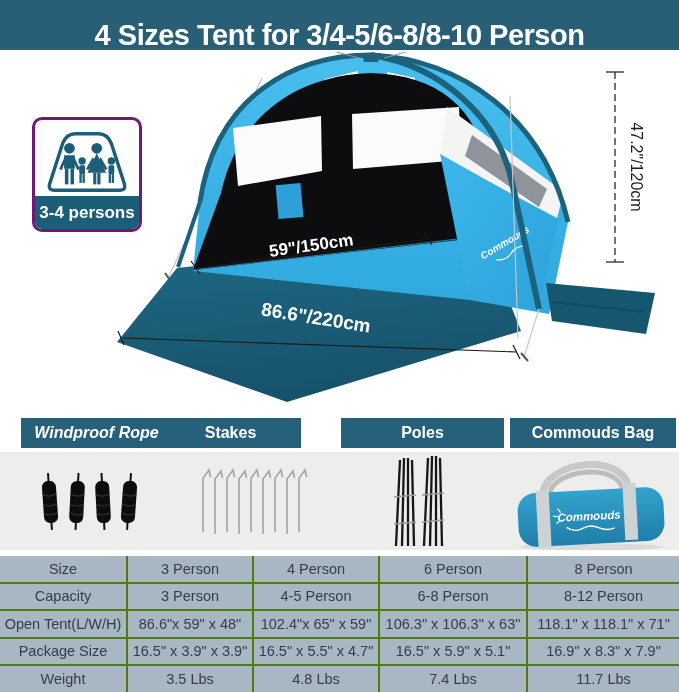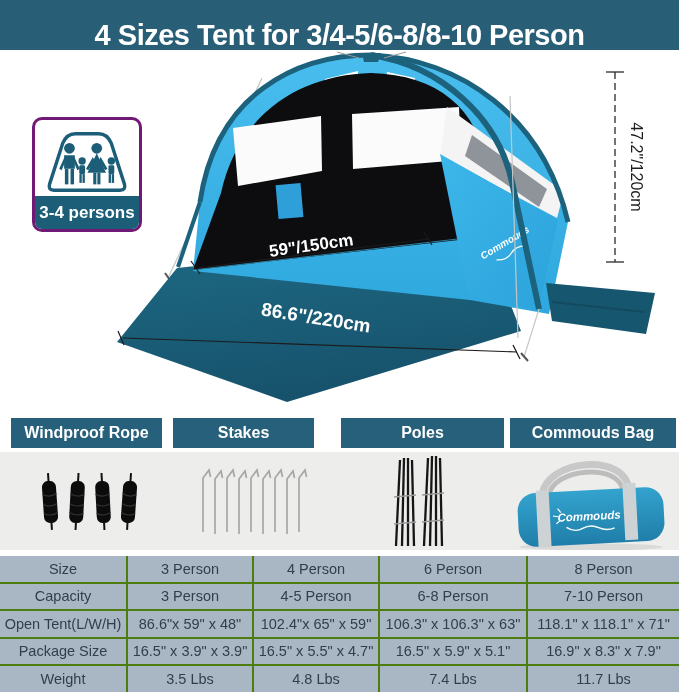--- a/index.html
+++ b/index.html
@@ -14,22 +14,22 @@
   
   .badge{position:absolute;left:32px;top:117px;width:110px;height:115px;background:#fff;
          border:3px solid #701a75;border-radius:10px;box-sizing:border-box;overflow:hidden;}
   .badge-icon{position:absolute;left:0;top:2px;width:104px;height:76px;}
   .badge-bar{position:absolute;left:0;bottom:0;width:100%;height:33px;background:#1C5E78;
              display:flex;align-items:center;justify-content:center;}
   .badge-bar span{color:#fff;font-weight:bold;font-size:17px;}
   
   .acc-header{position:absolute;top:418px;height:30px;background:#26607A;color:#fff;
               font-weight:bold;font-size:16px;display:flex;align-items:center;justify-content:center;}
-  #acc-h1{left:11px;width:151px;}
-  #acc-h2{left:173px;width:141px;}
+  #acc-h1{left:21px;width:151px;font-style:italic;}
+  #acc-h2{left:160px;width:141px;}
   #acc-h3{left:341px;width:163px;}
   #acc-h4{left:510px;width:166px;}
   
   .acc-band{position:absolute;left:0;top:452px;width:679px;height:98px;background:#EDEDEC;}
   .acc-band svg{position:absolute;left:0;top:0;width:679px;height:98px;}
   
   .spec-table{position:absolute;left:0;top:556px;width:679px;display:grid;
               grid-template-columns:126px 124px 124px 146px 151px;
               grid-auto-rows:25.5px;gap:2px;background:#4d7c0f;}
   .spec-table .cell{background:#A9B7C5;color:#323E49;font-size:14.5px;
@@ -261,21 +261,21 @@
   <div class="spec-table">
       <div class="cell">Size</div>
       <div class="cell">3 Person</div>
       <div class="cell">4 Person</div>
       <div class="cell">6 Person</div>
       <div class="cell">8 Person</div>
       <div class="cell">Capacity</div>
       <div class="cell">3 Person</div>
       <div class="cell">4-5 Person</div>
       <div class="cell">6-8 Person</div>
-      <div class="cell">7-10 Person</div>
+      <div class="cell">8-12 Person</div>
       <div class="cell">Open Tent(L/W/H)</div>
       <div class="cell">86.6"x 59" x 48"</div>
       <div class="cell">102.4"x 65" x 59"</div>
       <div class="cell">106.3" x 106.3" x 63"</div>
       <div class="cell">118.1" x 118.1" x 71"</div>
       <div class="cell">Package Size</div>
       <div class="cell">16.5" x 3.9" x 3.9"</div>
       <div class="cell">16.5" x 5.5" x 4.7"</div>
       <div class="cell">16.5" x 5.9" x 5.1"</div>
       <div class="cell">16.9" x 8.3" x 7.9"</div>

